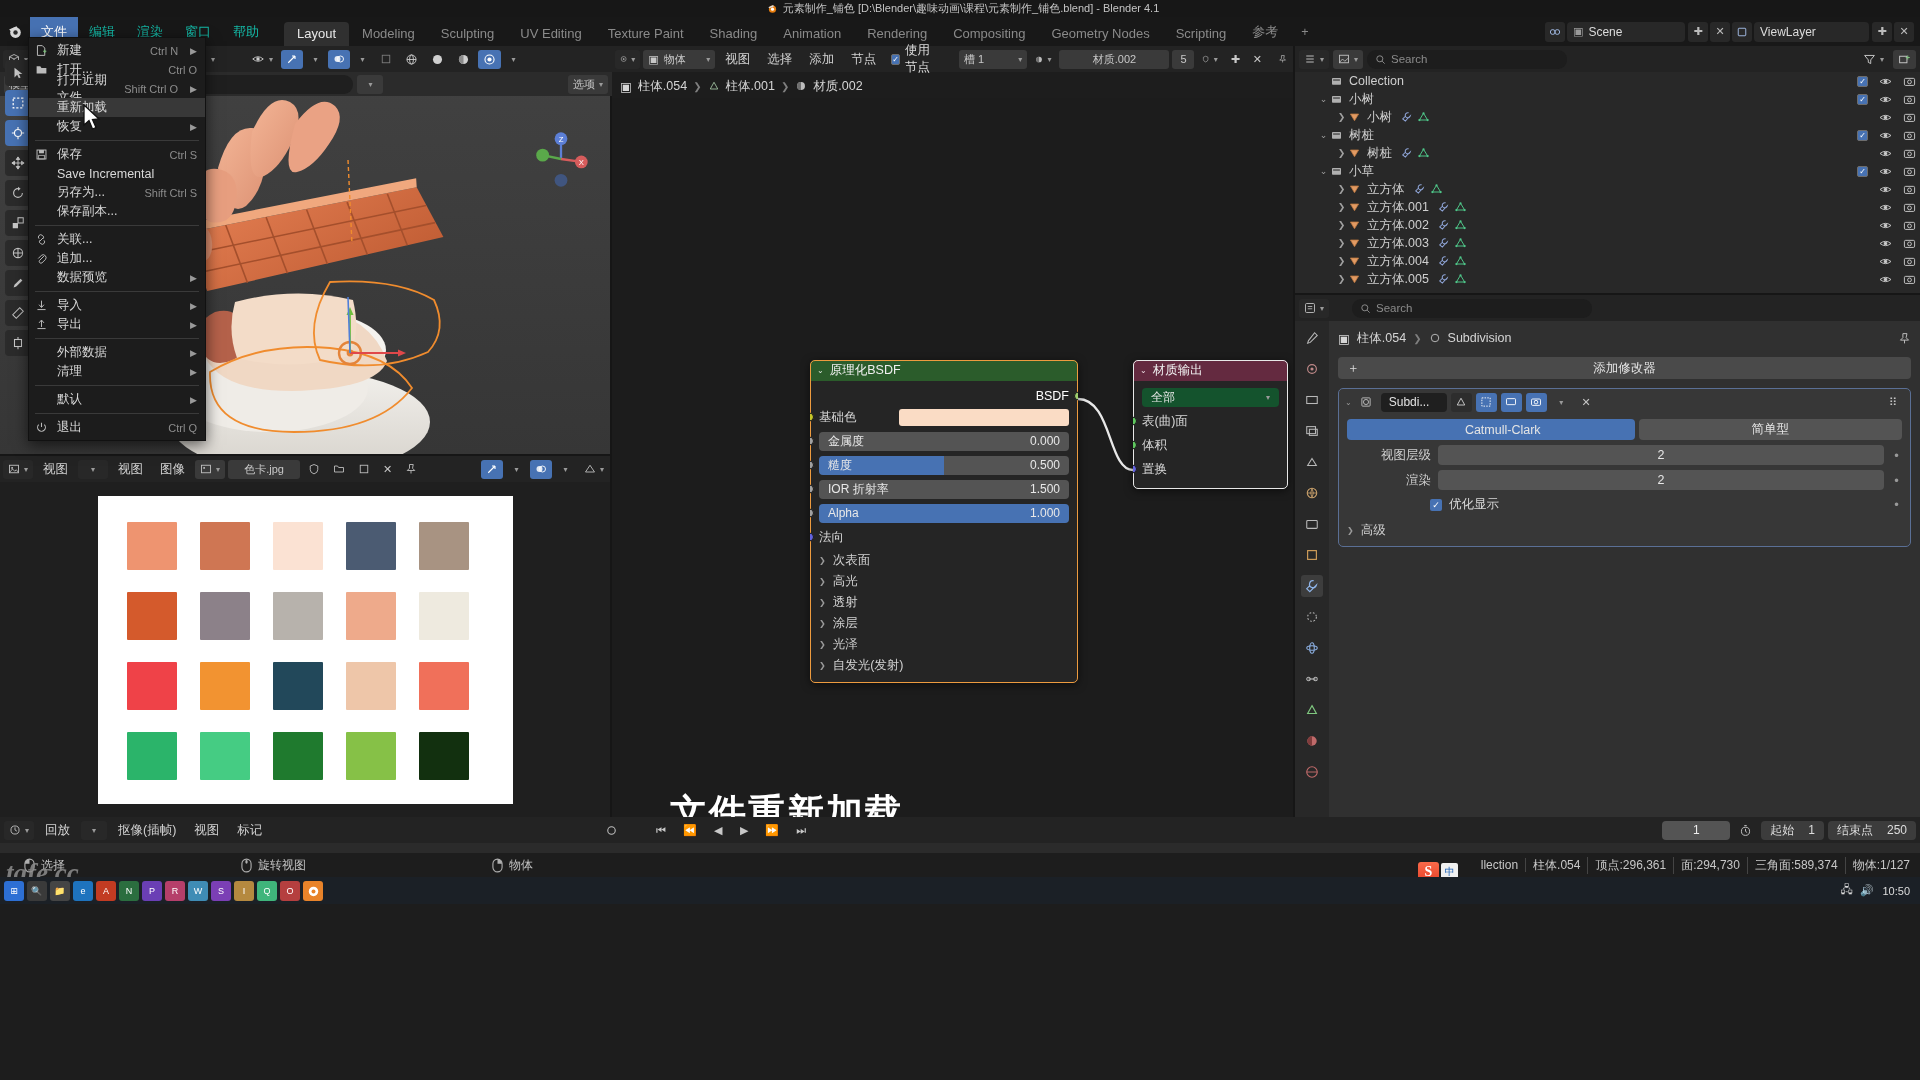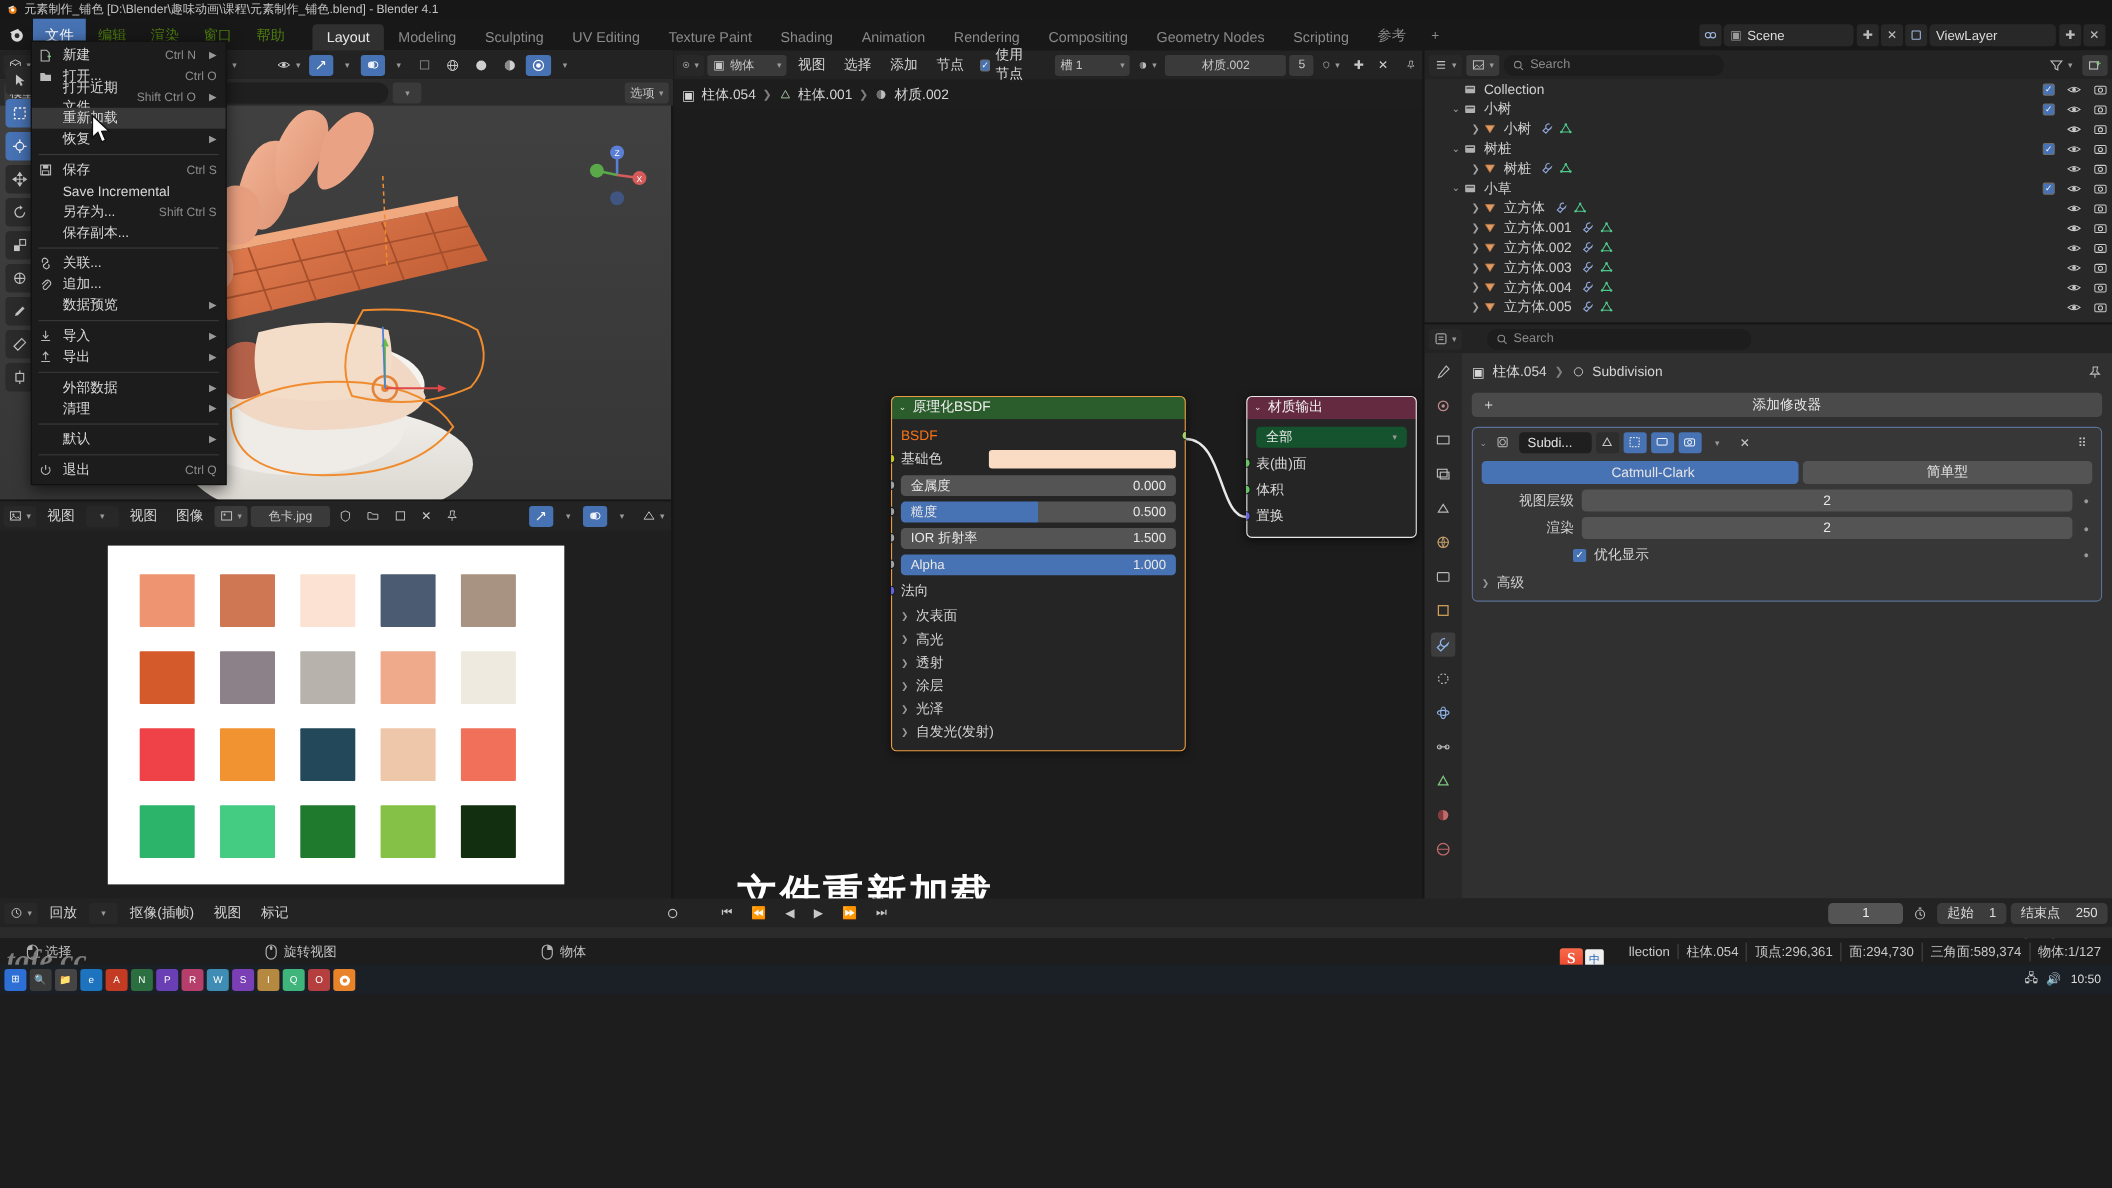--- a/index.html
+++ b/index.html
@@ -9,32 +9,32 @@
     font-family:"Liberation Sans","DejaVu Sans",sans-serif;
     font-size:12.5px; color:#e5e5e5;
     -webkit-font-smoothing:antialiased;
   }
   .app { position:relative; width:1920px; height:1080px; }
 
   
   .titlebar{
     position:absolute; left:0; top:0; width:1920px; height:17px;
     background:#171717; display:flex; align-items:center; padding-left:6px;
-    font-size:11px; color:#c4c4c4;
+    font-size:11px; color:#c4c4c4;justify-content:center;
   }
   .blender-mini{ width:11px; height:11px; margin-right:5px; display:inline-block;}
 
   
   .topbar{
     position:absolute; left:0; top:17px; width:1920px; height:29px;
     background:#181818; display:flex; align-items:stretch;
   }
   .blender-logo{ width:30px; display:flex; align-items:center; justify-content:center;}
   .menu-item{
-    padding:0 11px; display:flex; align-items:center; font-size:13px; color:#4d7c0f;
+    padding:0 11px; display:flex; align-items:center; font-size:13px; color:#14b8a6;
     cursor:default; white-space:nowrap;
   }
   .menu-item.active{ background:#4772b3; color:#fff; }
   .ws-tabs{ display:flex; align-items:flex-end; margin-left:14px; }
   .ws-tab{
     padding:4px 13px 5px 13px; font-size:13px; color:#8a8a8a; border-radius:4px 4px 0 0;
     white-space:nowrap; display:flex; align-items:center;
   }
   .ws-tab.active{ background:#303030; color:#e8e8e8; }
   .ws-plus{ padding:0 10px; color:#8a8a8a; display:flex; align-items:center;}
@@ -120,22 +120,22 @@
   .node-body{ padding:5px 0 7px 0;}
   .nrow{ height:22px; display:flex; align-items:center; position:relative; padding:0 9px; margin:0 0 2px 0;}
   .socket{ position:absolute; width:9px; height:9px; border-radius:50%; border:1px solid #1a1a1a; top:50%; transform:translateY(-50%);}
   .sock-l{ left:-5px;} .sock-r{ right:-5px;}
   .nfield{ flex:1; height:19px; border-radius:4px; background:#545454; display:flex;
            align-items:center; justify-content:space-between; padding:0 9px; font-size:12px; color:#e8e8e8;}
   .nfield.slider{ background:linear-gradient(to right,#4772b3 var(--p,0%), #545454 var(--p,0%)); }
   .nlabel{ font-size:12.5px; color:#d8d8d8;}
   .ncolor{ flex:1; height:17px; border-radius:3px; margin-left:42px;}
   .nexpand{ height:21px; display:flex; align-items:center; gap:7px; padding:0 9px; font-size:12.5px; color:#d2d2d2;}
-  .noutrow{ height:20px; display:flex; align-items:center; padding:0 9px;
-            font-size:12.5px; color:#f97316; position:relative;}
+  .noutrow{ height:20px; display:flex; align-items:center; justify-content:flex-end; padding:0 9px;
+            font-size:12.5px; color:#ffffff; position:relative;}
   .bigtext{ position:absolute; left:58px; top:690px; font-size:37px; color:#fff; font-weight:bold;
             letter-spacing:2px; font-family:"DejaVu Sans",sans-serif;}
 
   
   .outliner{ position:absolute; left:1295px; top:46px; width:625px; height:249px; background:#282828;}
   .out-hdr{ height:26px; background:#232323; display:flex; align-items:center; padding:0 4px; gap:4px;}
   .search-box{ flex:1; max-width:200px; height:19px; background:#1d1d1d; border-radius:9px;
                display:flex; align-items:center; padding:0 8px; gap:5px; color:#8b8b8b; font-size:11.5px;}
   .out-rows{ position:absolute; left:0; top:26px; width:625px; height:223px; overflow:hidden;}
   .orow{ height:18px; display:flex; align-items:center; font-size:12.5px; color:#d3d3d3; position:relative;}

